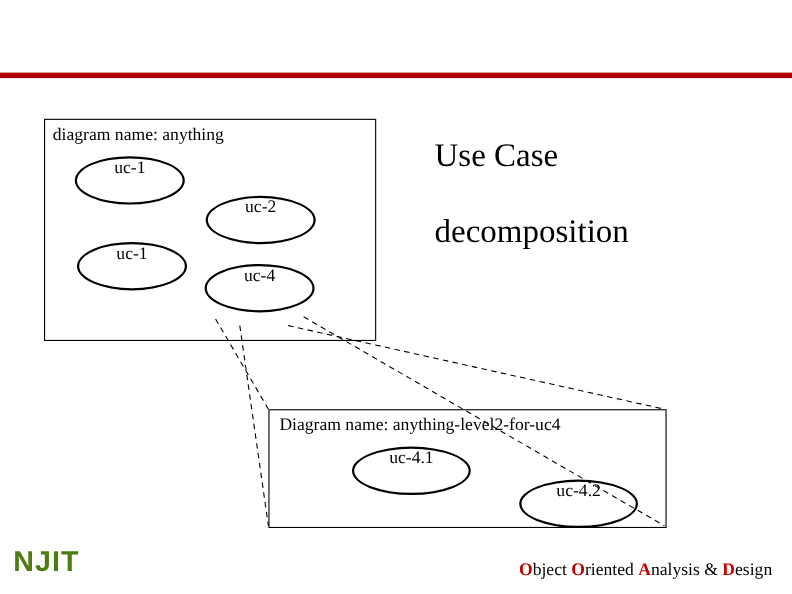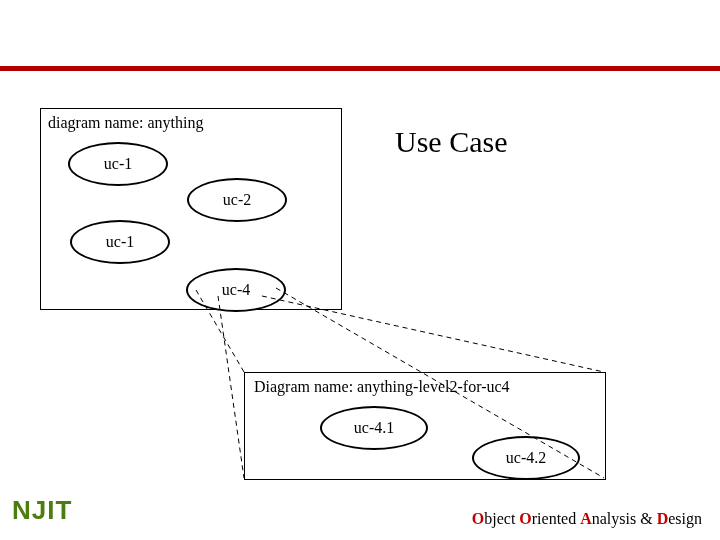--- a/index.html
+++ b/index.html
@@ -1,48 +1,49 @@
 <!DOCTYPE html>
 <html><head>
 <meta charset="utf-8">
 <style>
   html,body{margin:0;padding:0;width:720px;height:540px;background:#fff;font-family:"Times New Roman",Times,serif;color:#000;overflow:hidden}
   .red-bar{position:absolute;left:0;top:66px;width:720px;height:5px;background:#b00000}
   .title{position:absolute;left:395px;top:125px;font-size:30px;line-height:1.15;font-family:"Times New Roman",serif}
   .box{position:absolute;border:1px solid #000;background:#fff}
   .box-label{position:absolute;font-size:16px;font-family:"Times New Roman",serif}
-  .uc{position:absolute;border:2px solid #000;border-radius:50%;background:#fff;display:flex;align-items:center;justify-content:center;font-size:16px;font-family:"Times New Roman",serif}
+  .uc{position:absolute;border:2px solid #000;border-radius:50%;background:#fff;display:flex;align-items:flex-start;justify-content:center;font-size:16px;font-family:"Times New Roman",serif}
   .footer{position:absolute;right:18px;bottom:12px;font-size:16px;font-family:"Times New Roman",serif}
   .footer .r{color:#c00000;font-weight:bold}
   .logo{position:absolute;left:12px;bottom:14px;font-family:Arial,Helvetica,sans-serif;font-weight:700;font-size:26px;letter-spacing:1px;color:#4d7c0f}
   svg.wires{position:absolute;left:0;top:0;width:720px;height:540px;pointer-events:none}
 </style>
 </head>
 <body>
 
 <div class="red-bar"></div>
 
 <div class="title">
   <span>Use Case</span><br>
   <br>
+  <span>decomposition</span>
 </div>
 
 <div class="box" style="left:40px;top:108px;width:300px;height:200px"></div>
 <div class="box-label" style="left:48px;top:114px">diagram name: anything</div>
 
 <div class="uc" style="left:68px;top:142px;width:96px;height:40px">
   <span>uc-1</span>
 </div>
 <div class="uc" style="left:187px;top:178px;width:96px;height:40px">
   <span>uc-2</span>
 </div>
 <div class="uc" style="left:70px;top:220px;width:96px;height:40px">
   <span>uc-1</span>
 </div>
-<div class="uc" style="left:186px;top:268px;width:96px;height:40px">
+<div class="uc" style="left:186px;top:240px;width:96px;height:40px">
   <span>uc-4</span>
 </div>
 
 <div class="box" style="left:244px;top:372px;width:360px;height:106px"></div>
 <div class="box-label" style="left:254px;top:378px">Diagram name: anything-level2-for-uc4</div>
 
 <div class="uc" style="left:320px;top:406px;width:104px;height:40px">
   <span>uc-4.1</span>
 </div>
 <div class="uc" style="left:472px;top:436px;width:104px;height:40px">

